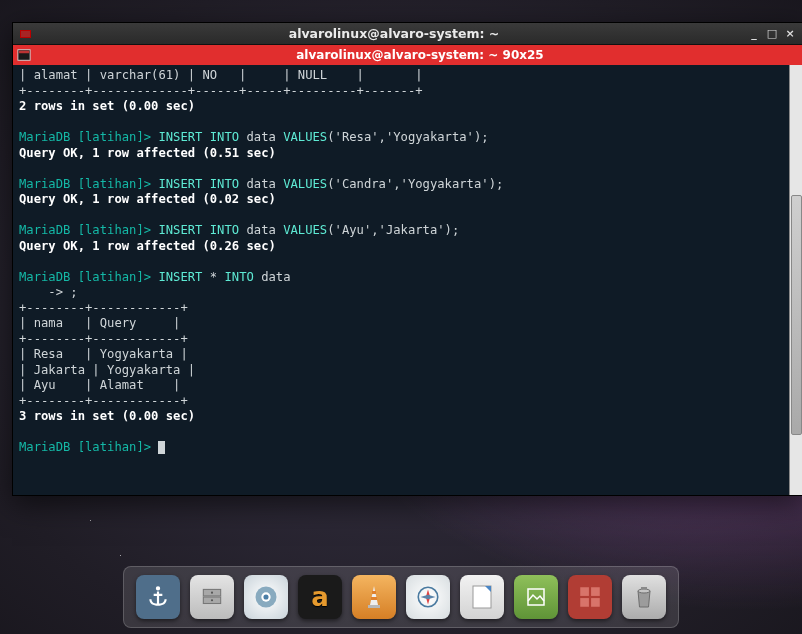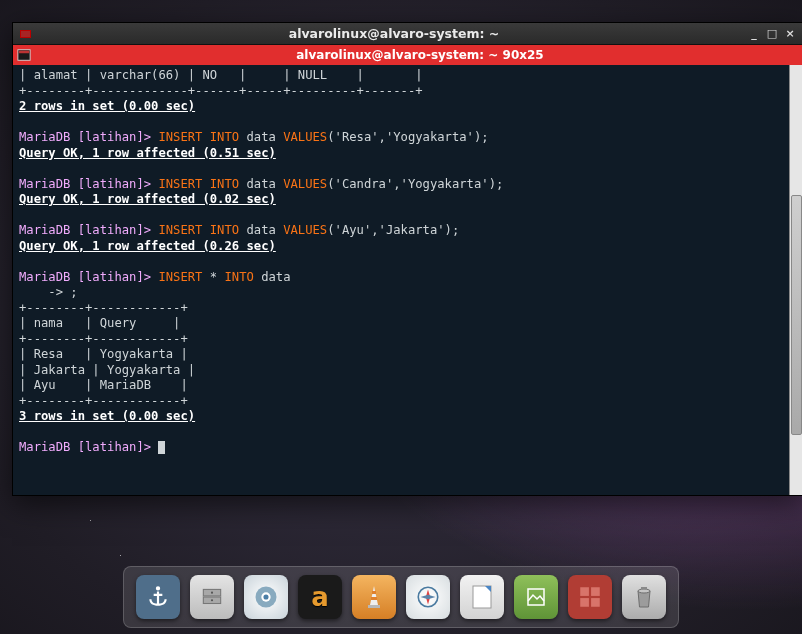--- a/index.html
+++ b/index.html
@@ -40,23 +40,23 @@
 .term {
   background:#0f1b26; color:#cfd5d8;
   font-family: "DejaVu Sans Mono","Liberation Mono",monospace;
   font-size:12.2px; line-height:15.5px;
   padding:3px 6px 6px 6px;
   min-height:430px;
   white-space:pre;
 }
 .scrollbar { position:absolute; top:0; right:0; bottom:0; width:14px; background:#e6e6e6; border-left:1px solid #888; }
 .scrollthumb { position:absolute; right:1px; left:1px; top:130px; height:240px; background:linear-gradient(#cfcfcf,#a9a9a9); border:1px solid #888; border-radius:2px;}
-.kw  { color:#f97316; } 
-.pr  { color:#f0abfc; } 
-.b   { color:#ffffff; font-weight:bold;text-decoration:underline; }
+.kw  { color:#5eead4; } 
+.pr  { color:#14b8a6; } 
+.b   { color:#ffffff; font-weight:bold; }
 .cursor { display:inline-block; width:7px; height:13px; background:#cfd5d8; vertical-align:text-bottom; }
 .dock {
   position:absolute; left:50%; transform:translateX(-50%);
   bottom:6px; display:flex; gap:10px;
   padding:8px 12px; background:rgba(255,255,255,0.12);
   border-radius:8px; border:1px solid rgba(255,255,255,0.18);
 }
 .dock-item { width:44px; height:44px; border-radius:8px; box-shadow:0 2px 4px rgba(0,0,0,.5); display:flex; align-items:center; justify-content:center; font-size:10px; color:#fff; text-shadow:0 1px 1px #000; }
 </style>
 </head>
@@ -85,41 +85,41 @@
   <div class="tabbar">
     <div class="tab-icon">
       <svg viewBox="0 0 16 16">
           <rect x="1" y="2" width="14" height="12" fill="#1a1a1a" stroke="#ddd" stroke-width="1"></rect>
           <rect x="2" y="3" width="12" height="3" fill="#b33"></rect>
         </svg>
     </div>
     <div class="tab-title">alvarolinux@alvaro-system: ~ 90x25</div>
   </div>
   <div class="term-wrap">
-    <div class="term"><span>| alamat | varchar(66) | NO   |     | NULL    |       |</span>
+    <div class="term"><span>| alamat | varchar(61) | NO   |     | NULL    |       |</span>
 <span>+--------+-------------+------+-----+---------+-------+</span>
 <span class="b">2 rows in set (0.00 sec)</span>
 
 <span class="pr">MariaDB [latihan]&gt;</span> <span class="kw">INSERT INTO</span><span> data </span><span class="kw">VALUES</span><span>('Resa','Yogyakarta');</span>
 <span class="b">Query OK, 1 row affected (0.51 sec)</span>
 
 <span class="pr">MariaDB [latihan]&gt;</span> <span class="kw">INSERT INTO</span><span> data </span><span class="kw">VALUES</span><span>('Candra','Yogyakarta');</span>
 <span class="b">Query OK, 1 row affected (0.02 sec)</span>
 
 <span class="pr">MariaDB [latihan]&gt;</span> <span class="kw">INSERT INTO</span><span> data </span><span class="kw">VALUES</span><span>('Ayu','Jakarta');</span>
 <span class="b">Query OK, 1 row affected (0.26 sec)</span>
 
 <span class="pr">MariaDB [latihan]&gt;</span> <span class="kw">INSERT</span><span> * </span><span class="kw">INTO</span><span> data</span>
 <span>    -&gt; ;</span>
 <span>+--------+------------+</span>
 <span>| nama   | Query     |</span>
 <span>+--------+------------+</span>
 <span>| Resa   | Yogyakarta |</span>
 <span>| Jakarta | Yogyakarta |</span>
-<span>| Ayu    | MariaDB    |</span>
+<span>| Ayu    | Alamat    |</span>
 <span>+--------+------------+</span>
 <span class="b">3 rows in set (0.00 sec)</span>
 
 <span class="pr">MariaDB [latihan]&gt;</span> <span class="cursor"></span></div>
     <div class="scrollbar">
       <div class="scrollthumb"></div>
     </div>
   </div>
 </div>
 

